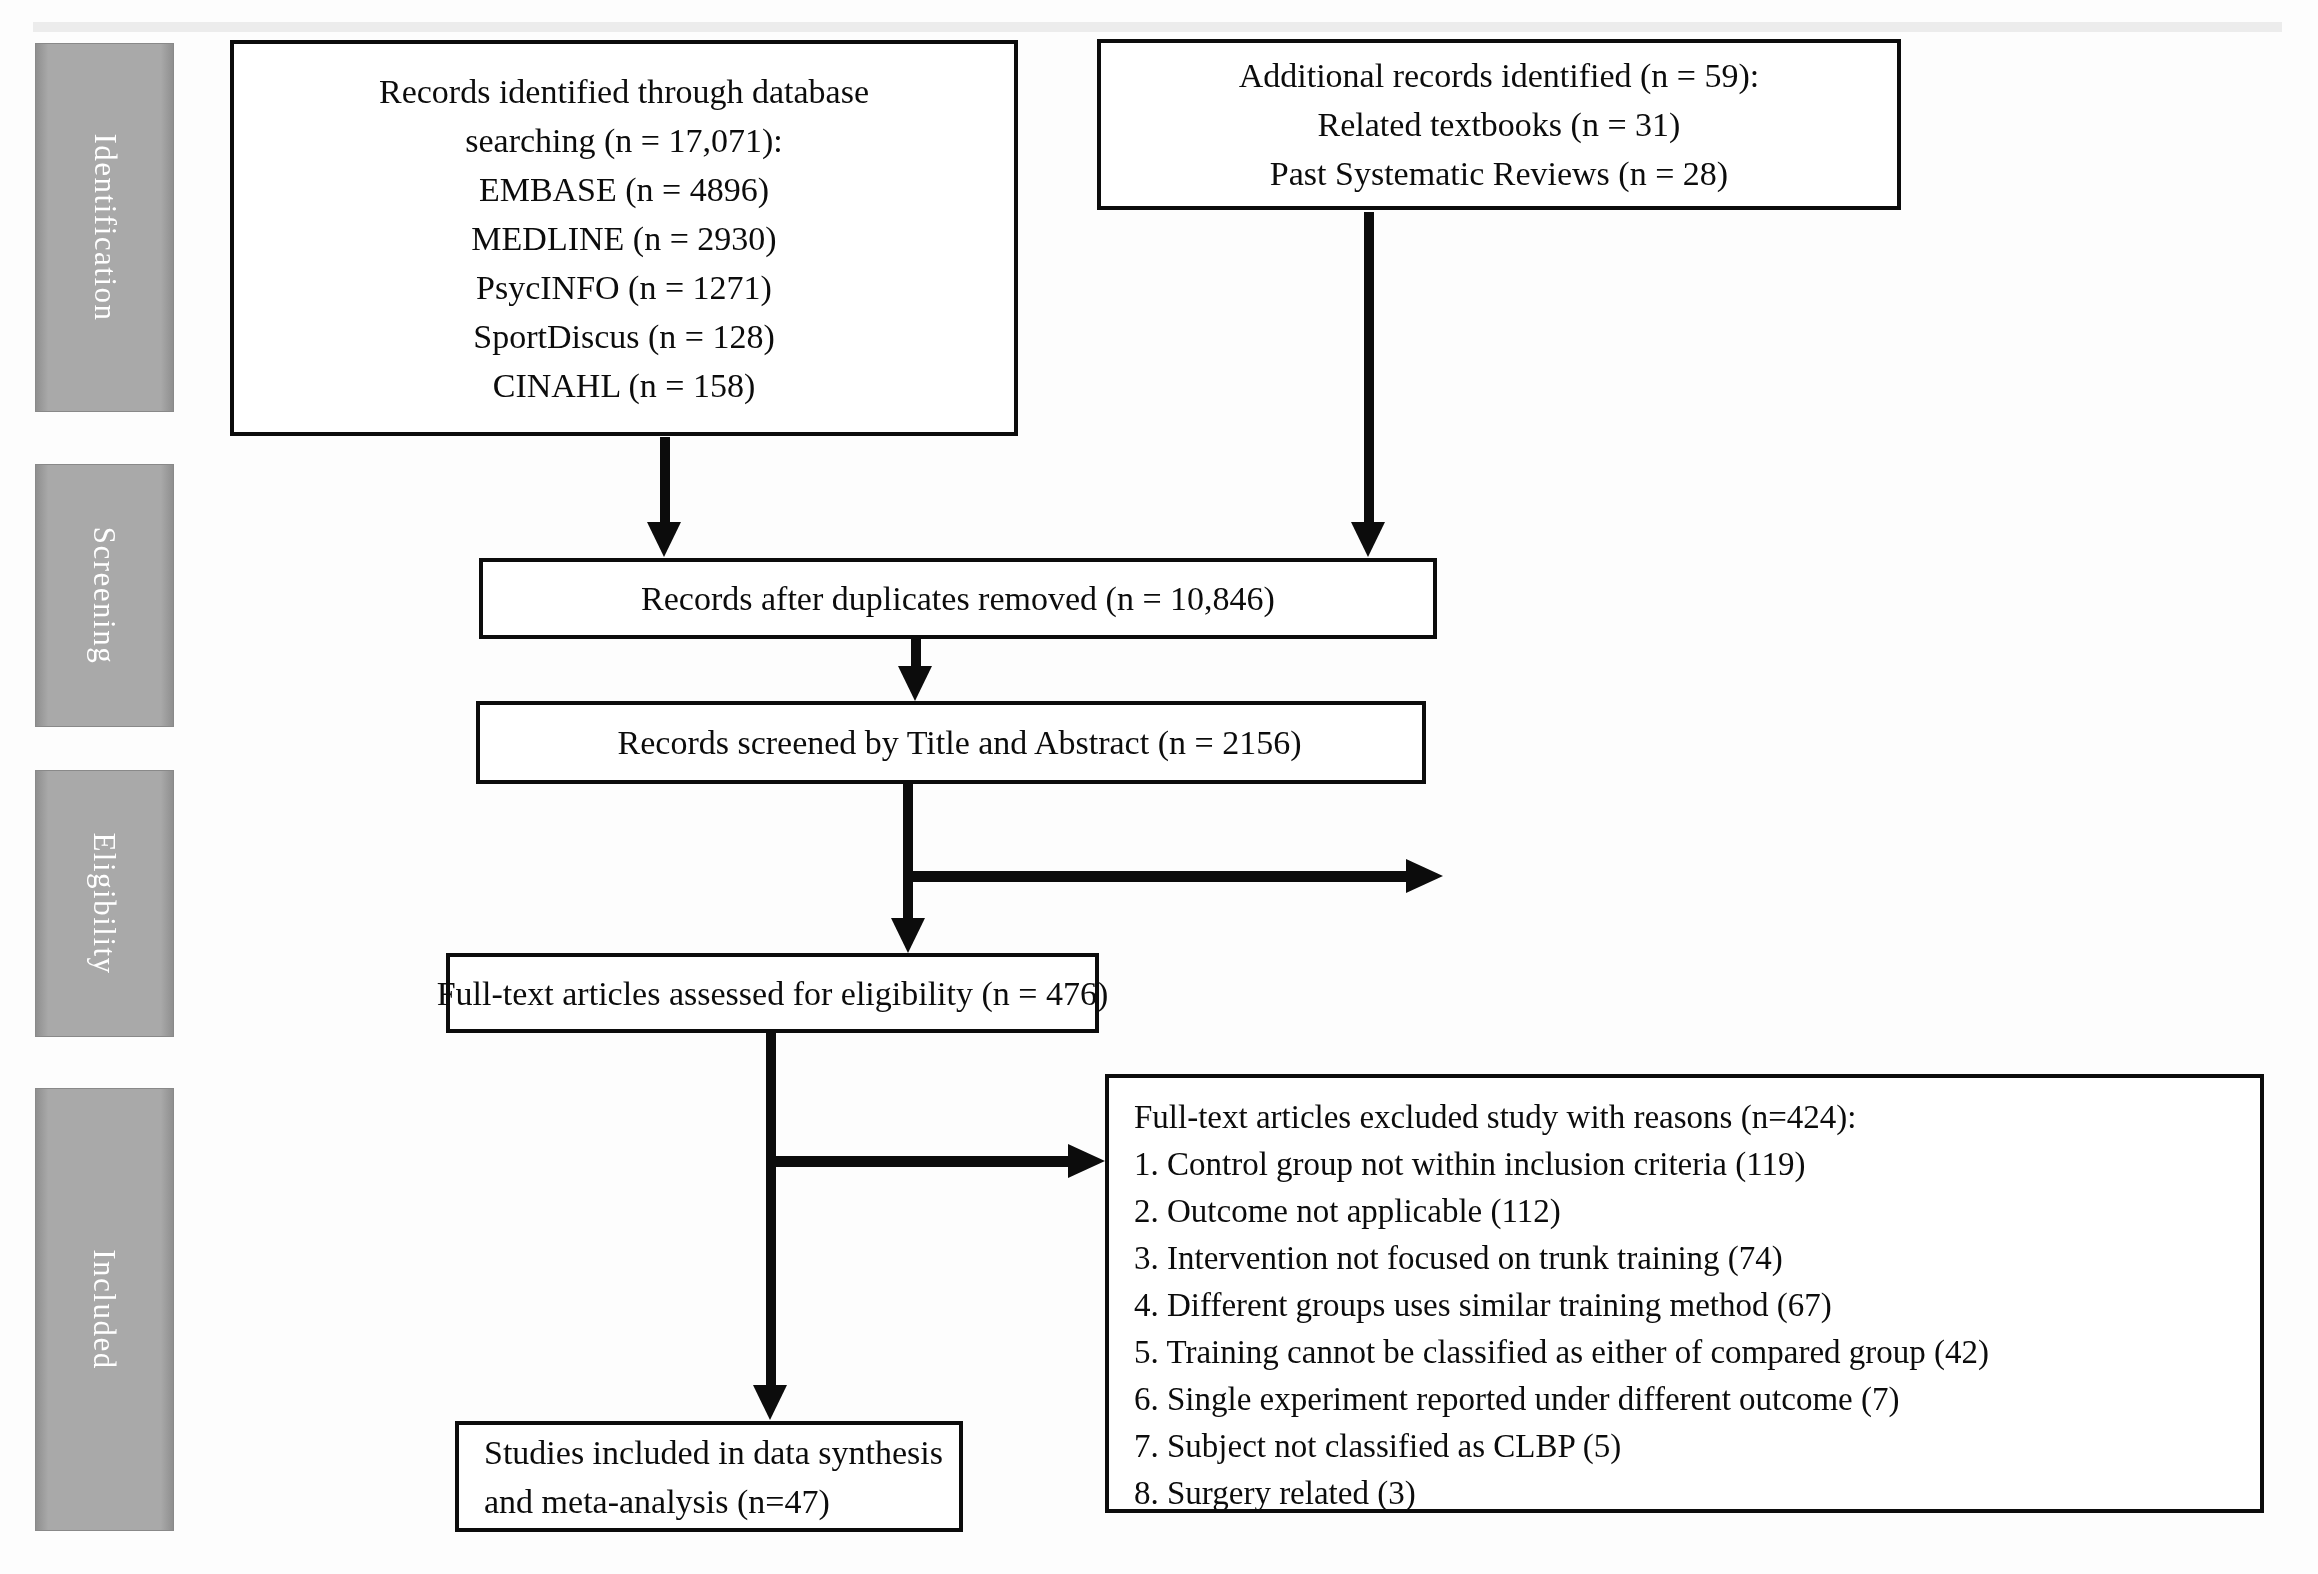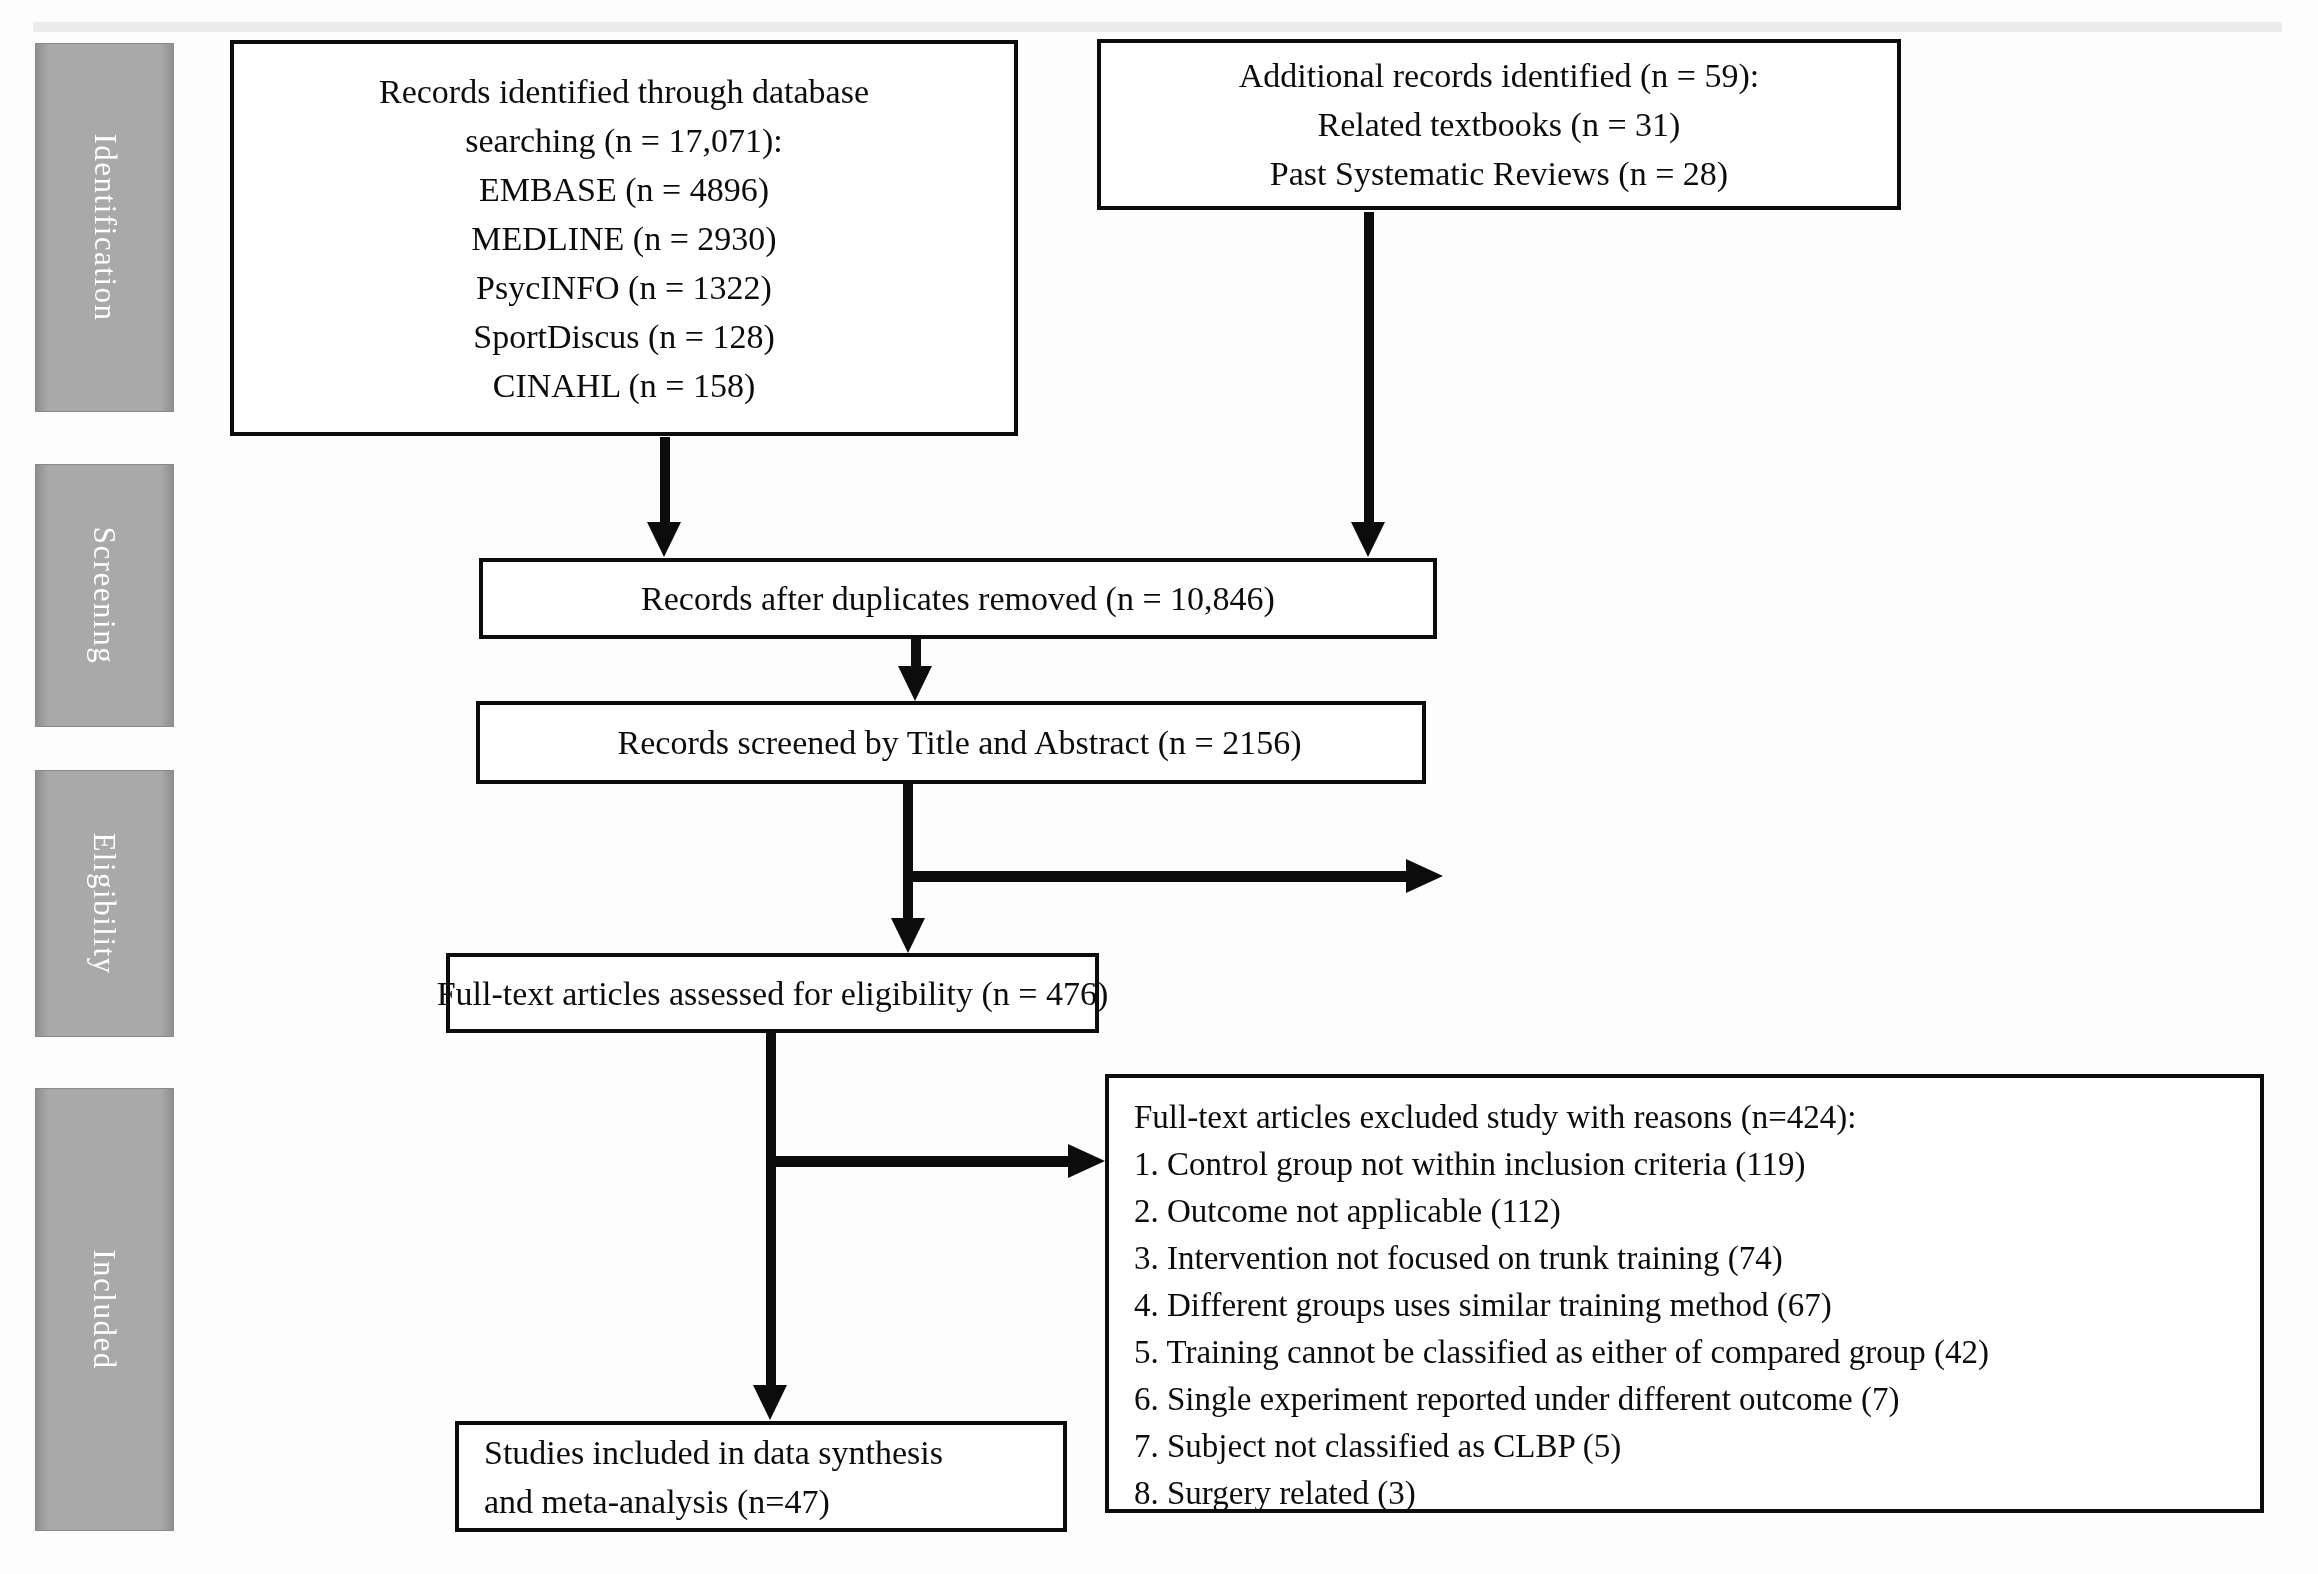--- a/index.html
+++ b/index.html
@@ -73,21 +73,21 @@
   </div>
   <div class="stage" style="top:1088px;height:443px;">
     <span>Included</span>
   </div>
 
   <div class="box center" style="left:230px;top:40px;width:788px;height:396px;">
     <div class="line">Records identified through database</div>
     <div class="line">searching (n = 17,071):</div>
     <div class="line">EMBASE (n = 4896)</div>
     <div class="line">MEDLINE (n = 2930)</div>
-    <div class="line">PsycINFO (n = 1322)</div>
+    <div class="line">PsycINFO (n = 1271)</div>
     <div class="line">SportDiscus (n = 128)</div>
     <div class="line">CINAHL (n = 158)</div>
   </div>
 
   <div class="box center" style="left:1097px;top:39px;width:804px;height:171px;">
     <div class="line">Additional records identified (n = 59):</div>
     <div class="line">Related textbooks (n = 31)</div>
     <div class="line">Past Systematic Reviews (n = 28)</div>
   </div>
 
@@ -128,19 +128,19 @@
     <div class="line">1. Control group not within inclusion criteria (119)</div>
     <div class="line">2. Outcome not applicable (112)</div>
     <div class="line">3. Intervention not focused on trunk training (74)</div>
     <div class="line">4. Different groups uses similar training method (67)</div>
     <div class="line">5. Training cannot be classified as either of compared group (42)</div>
     <div class="line">6. Single experiment reported under different outcome (7)</div>
     <div class="line">7. Subject not classified as CLBP (5)</div>
     <div class="line">8. Surgery related (3)</div>
   </div>
 
-  <div class="box box-inc" style="left:455px;top:1421px;width:612px;height:111px;">
+  <div class="box box-inc" style="left:455px;top:1421px;width:508px;height:111px;">
     <div class="line">Studies included in data synthesis</div>
     <div class="line">and meta-analysis (n=47)</div>
   </div>
 
 </div>
 
 
 </body></html>

